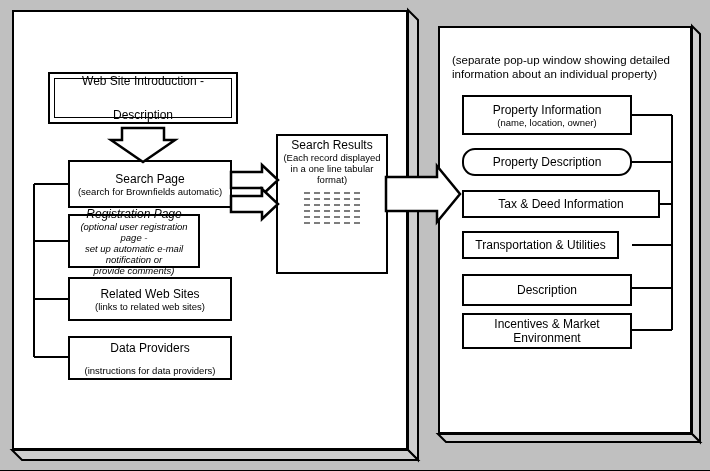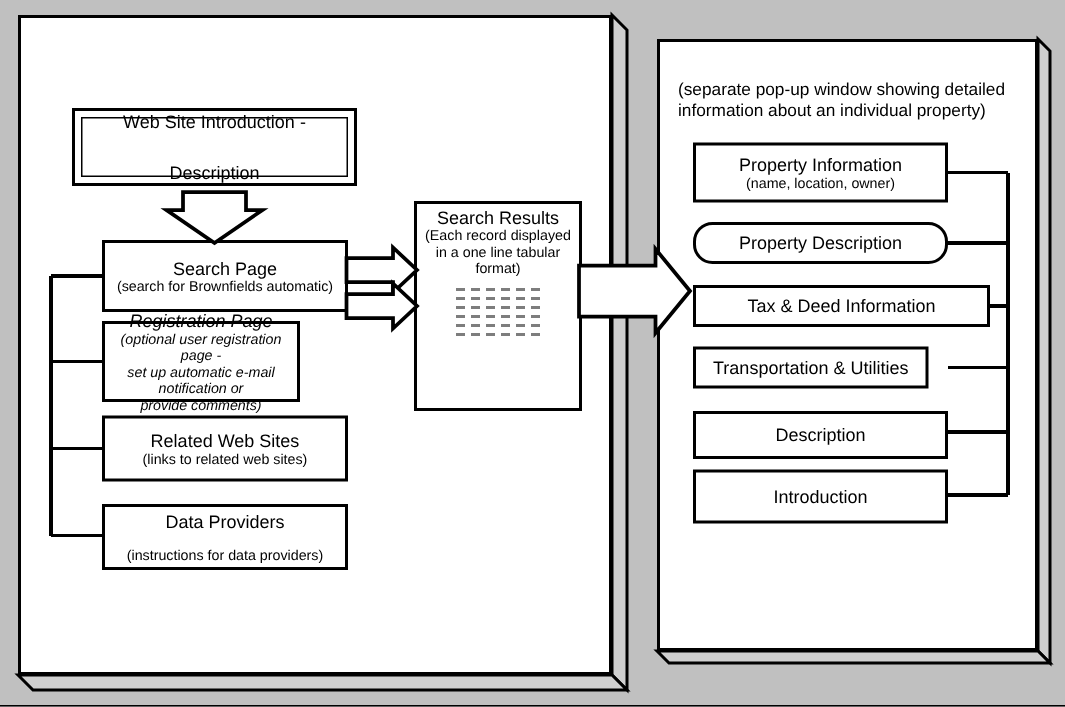--- a/index.html
+++ b/index.html
@@ -240,17 +240,18 @@
       <div class="node" style="left: 462px; top: 190px; width: 198px; height: 28px; text-align: right;">
         <div class="t1">Tax &amp; Deed Information</div>
       </div>
       <div class="node" style="left: 462px; top: 231px; width: 157px; height: 28px;">
         <div class="t1">Transportation &amp; Utilities</div>
       </div>
       <div class="node" style="left: 462px; top: 274px; width: 170px; height: 32px;">
         <div class="t1">Description</div>
       </div>
       <div class="node" style="left: 462px; top: 313px; width: 170px; height: 36px;">
-        <div class="t1">Introduction</div>
+        <div class="t1">Incentives &amp; Market</div>
+        <div class="t1">Environment</div>
       </div>
     </div>
 
 </div>
 
 </body></html>

